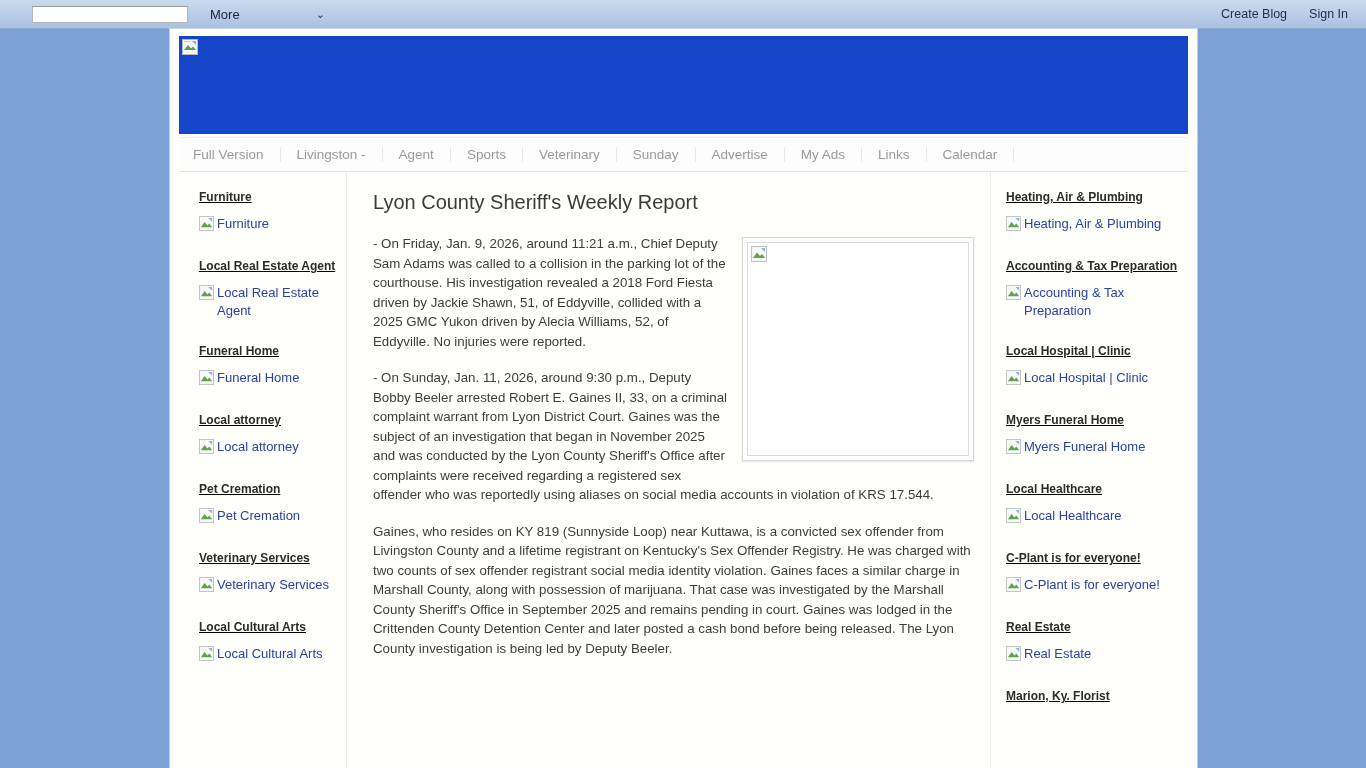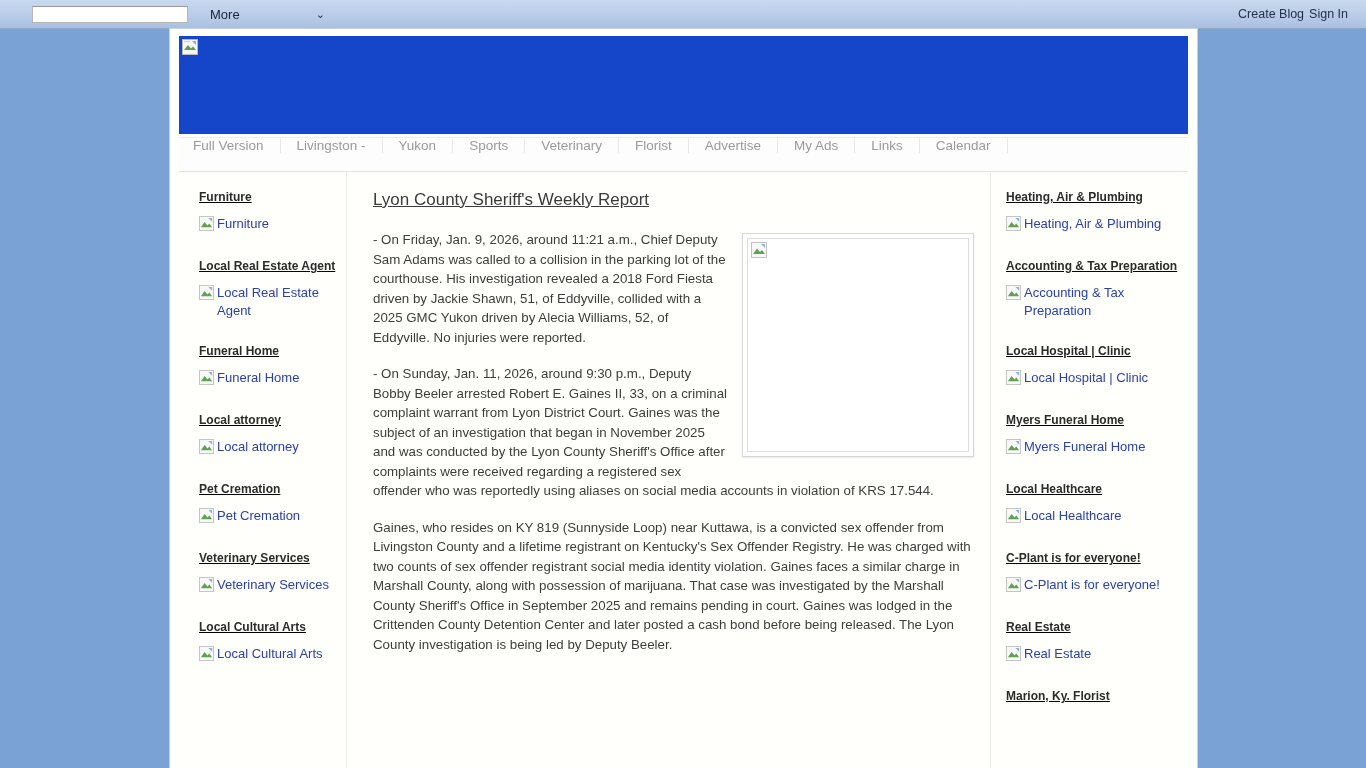--- a/index.html
+++ b/index.html
@@ -39,21 +39,21 @@
   }
   #more-caret {
     margin-left: 76px;
     font-size: 11px;
     color: #2d3550;
     line-height: 1;
   }
   #navbar .nb-right {
     margin-left: auto;
     padding-right: 18px;
-    display: flex; align-items: center; gap: 5px;
+    display: flex; align-items: center; gap: 22px;
   }
   #navbar .nb-right span {
     font-size: 12.5px;
     color: #23304a;
     cursor: pointer;
   }
 
   
   #outer-wrap {
     position: absolute;
@@ -83,21 +83,21 @@
     left: 3px; top: 3px;
   }
 
   
   #tabs-wrap {
     margin: 3px 9px 0 9px;
     height: 35px;
     background: #fdfdfd;
     border-top: 1px solid #ededed;
     border-bottom: 1px solid #e4e4e4;
-    display: flex; align-items: flex-start;
+    display: flex; align-items: center;
   }
   .tab-item {
     display: flex; align-items: center;
     padding: 0 16px;
     font-size: 13.5px;
     color: #9a9a9a;
     border-right: 1px solid #e8e8e8;
     cursor: pointer;
     white-space: nowrap;
   }
@@ -156,26 +156,25 @@
 
   
   #post-date {
     font-size: 11.5px;
     font-weight: bold;
     color: #3a3a3a;
     letter-spacing: 0.1px;
     margin: 0 0 16px 0;
   }
   #post-title {
-    font-size: 17px;
+    font-size: 20px;
     font-weight: normal;
     color: #3b3b3b;
     margin: 0 0 20px 0;
     line-height: 1.2;
-    text-decoration: underline;
   }
   #post-body {
     font-size: 13.3px;
     color: #3d3d3d;
     line-height: 19.5px;
   }
   #post-body p { margin: 0 0 17px 0; }
   #post-figure {
     float: right;
     width: 232px;
@@ -219,24 +218,24 @@
           <path d="M2 11 L6 6 L9 9.5 L11 7.5 L14 11 Z" fill="#5d9e4f"></path>
           <path d="M10 2 L14 2 L14 6 Z" fill="#7fb0d8"></path>
           <path d="M2 2 L8 2 L8 3 L2 3 Z" fill="#cfcfcf"></path>
         </svg>
       </div>
     </div>
 
     <div id="tabs-wrap">
       <div class="tab-item">Full Version</div>
       <div class="tab-item">Livingston -</div>
-      <div class="tab-item">Yukon</div>
+      <div class="tab-item">Agent</div>
       <div class="tab-item">Sports</div>
       <div class="tab-item">Veterinary</div>
-      <div class="tab-item">Florist</div>
+      <div class="tab-item">Sunday</div>
       <div class="tab-item">Advertise</div>
       <div class="tab-item">My Ads</div>
       <div class="tab-item">Links</div>
       <div class="tab-item">Calendar</div>
     </div>
 
     <div id="main-row">
 
       <div id="left-sidebar">
 

